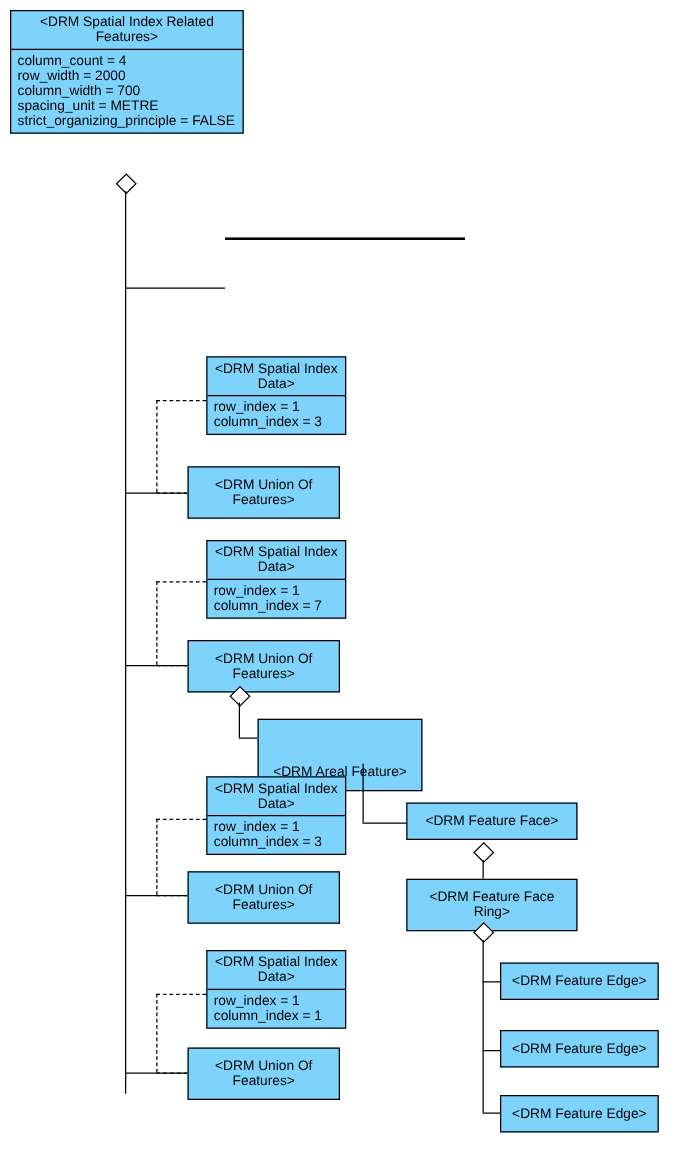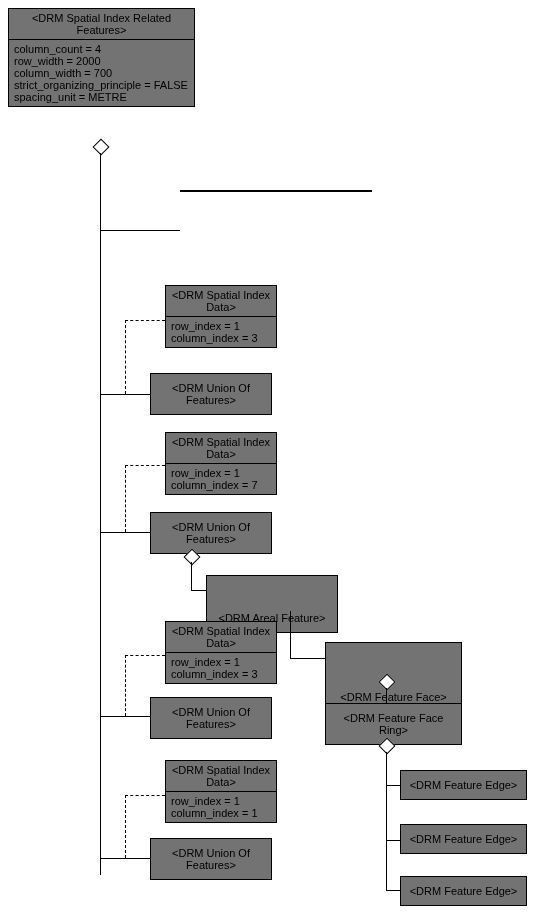--- a/index.html
+++ b/index.html
@@ -8,21 +8,21 @@
       font-family: Arial, sans-serif;
       font-size: 11px;
       background: white;
       width: 538px;
       height: 920px;
       position: relative;
     }
     .uml-class {
       position: absolute;
       border: 1px solid black;
-      background: #737373;
+      background: #7dd3fc;
     }
     .uml-title {
       text-align: center;
       padding: 3px 5px;
       border-bottom: 1px solid black;
     }
     .uml-title.no-border {
       border-bottom: none;
     }
     .uml-body {
@@ -60,22 +60,22 @@
   </style>
 </head>
 <body>
 
 <div class="uml-class" style="left:8px; top:8px; width:185px;">
   <div class="uml-title">&lt;DRM Spatial Index Related Features&gt;</div>
   <div class="uml-body">
     <div>column_count = 4</div>
     <div>row_width = 2000</div>
     <div>column_width = 700</div>
+    <div>spacing_unit = METRE</div>
     <div>strict_organizing_principle = FALSE</div>
-    <div>spacing_unit = METRE</div>
   </div>
 </div>
 <div class="diamond" style="left:95px; top:141px;"></div>
 <div class="line line-v" style="left:100px; top:153px; height:722px;"></div>
 
 <div class="line line-h" style="left:100px; top:230px; width:80px;"></div>
 <div class="line line-h" style="left:100px; top:394px; width:50px;"></div>
 <div class="line line-h" style="left:100px; top:532px; width:50px;"></div>
 <div class="line line-h" style="left:100px; top:716px; width:50px;"></div>
 <div class="line line-h" style="left:100px; top:858px; width:50px;"></div>
@@ -131,21 +131,21 @@
 </div>
 <div class="dashed-h" style="left:125px; top:655px; width:40px;"></div>
 <div class="dashed-v" style="left:125px; top:655px; height:61px;"></div>
 <div class="dashed-h" style="left:125px; top:716px; width:25px;"></div>
 
 <div class="uml-class" style="left:150px; top:697px; width:120px;">
   <div class="uml-title no-border" style="padding:8px 5px;">&lt;DRM Union Of Features&gt;</div>
 </div>
 
 <div class="uml-class" style="left:325px; top:642px; width:135px;">
-  <div class="uml-title no-border" style="padding:8px 5px;margin-top:40px;">&lt;DRM Feature Face&gt;</div>
+  <div class="uml-title no-border" style="padding:8px 5px;">&lt;DRM Feature Face&gt;</div>
 </div>
 <div class="diamond" style="left:381px; top:676px;"></div>
 <div class="line line-v" style="left:386px; top:688px; height:15px;"></div>
 
 <div class="uml-class" style="left:325px; top:703px; width:135px;">
   <div class="uml-title no-border" style="padding:8px 5px;">&lt;DRM Feature Face Ring&gt;</div>
 </div>
 <div class="diamond" style="left:381px; top:740px;"></div>
 <div class="line line-v" style="left:386px; top:752px; height:138px;"></div>
 <div class="line line-h" style="left:386px; top:785px; width:15px;"></div>

